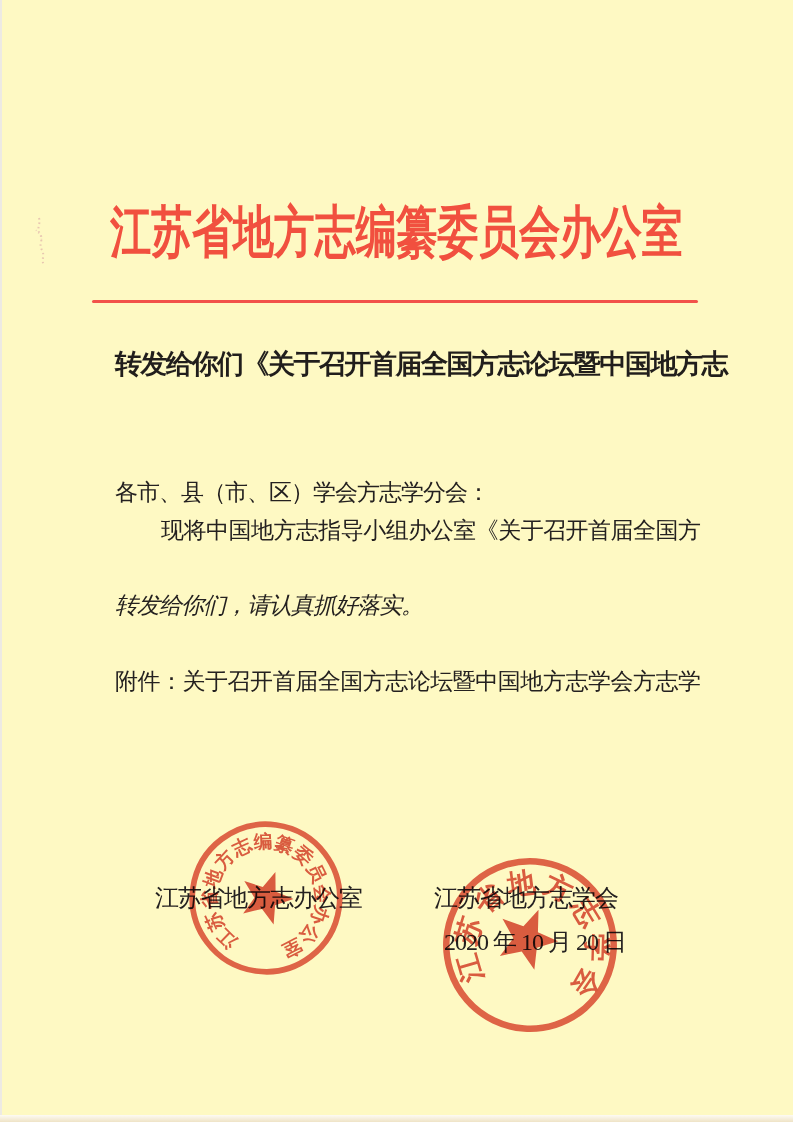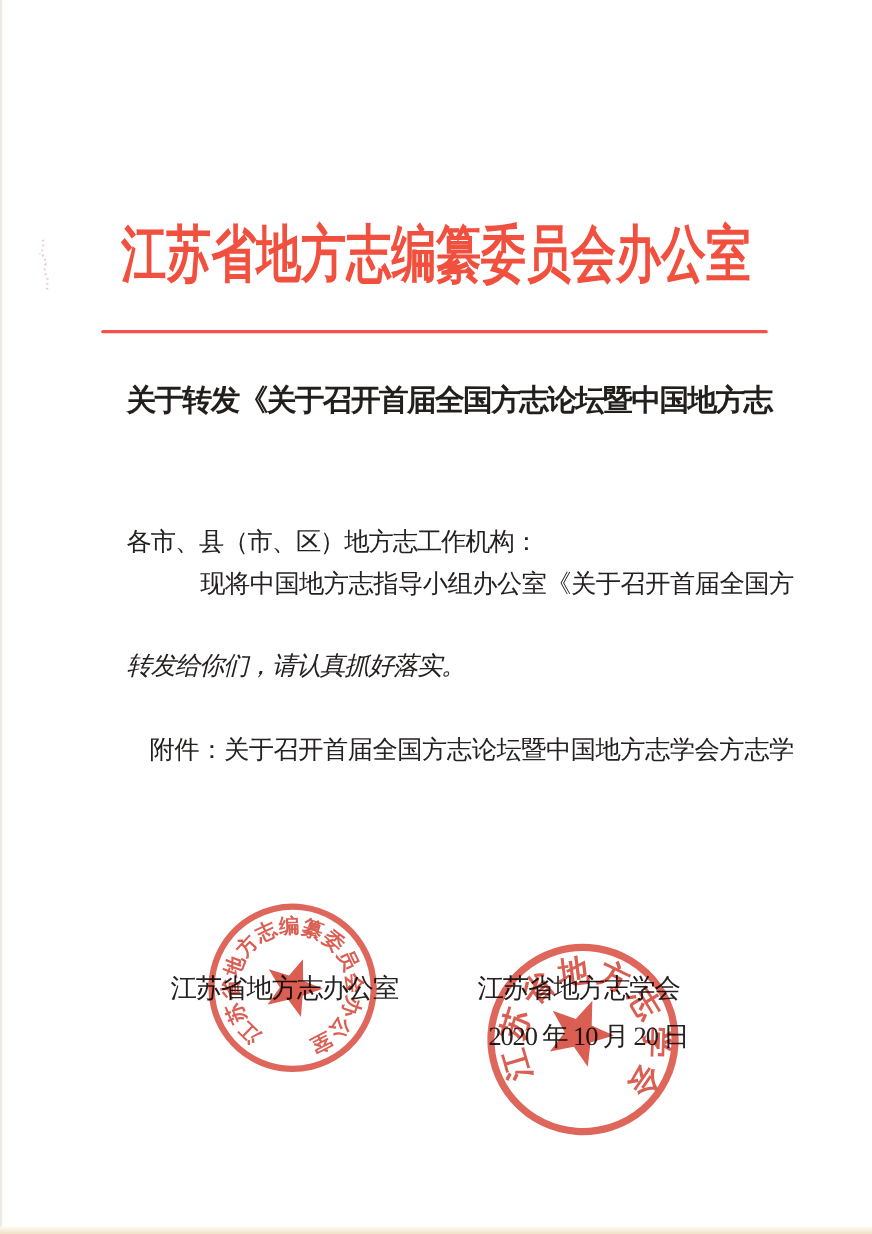--- a/index.html
+++ b/index.html
@@ -5,21 +5,21 @@
   html, body {
     margin: 0;
     padding: 0;
     background: #e9e9e9;
   }
   .page {
     position: relative;
     width: 793px;
     height: 1122px;
     margin: 0 auto;
-    background: #ffffff;
+    background: #fef9c3;
     overflow: hidden;
     font-family: "Liberation Serif", "DejaVu Serif", serif;
     color: #232020;
   }
   .edge-left {
     position: absolute;
     left: 0; top: 0;
     width: 2px; height: 100%;
     background: #edeae3;
   }
@@ -80,21 +80,20 @@
     font-size: 23px;
     letter-spacing: -1px;
     line-height: 30px;
     color: #242120;
     white-space: nowrap;
   }
   .body-line.wrapline {
     white-space: normal;
     text-align: justify;
     text-align-last: justify;
-    margin-left: 21px;
   }
   .salutation  { top: 478px; }
   .para-l1     { top: 516px; text-indent: 46px; }
   .para-l2     { top: 554px; }
   .para-l3     { top: 591px; font-style: italic; }
   .attach-l1   { top: 668px; font-family: Liberation Mono, monospace; }
   .attach-l2   { top: 709px; padding-left: 70px; box-sizing: border-box; }
   .sig {
     position: absolute;
     font-size: 24px;
@@ -132,23 +131,23 @@
 <div class="page">
 
   <div class="edge-left"></div>
 
   <div class="letterhead">江苏省地方志编纂委员会办公室</div>
 
   <div class="red-rule"></div>
 
   <div class="doc-column">
 
-    <div class="title-line l1">关于转发《关于召开首届全国方志论坛暨中国地方志</div>
+    <div class="title-line l1">转发给你们《关于召开首届全国方志论坛暨中国地方志</div>
 
-    <div class="body-line salutation">各市、县（市、区）地方志工作机构：</div>
+    <div class="body-line salutation">各市、县（市、区）学会方志学分会：</div>
 
     <div class="body-line wrapline para-l1">现将中国地方志指导小组办公室《关于召开首届全国方</div>
     <div class="body-line para-l3">转发给你们，请认真抓好落实。</div>
 
     <div class="body-line wrapline attach-l1">附件：关于召开首届全国方志论坛暨中国地方志学会方志学</div>
   </div>
 
   <div class="sig sig-left">江苏省地方志办公室</div>
   <div class="sig sig-right">江苏省地方志学会</div>
   <div class="sig doc-date">2020 年 10 月 20 日</div>

